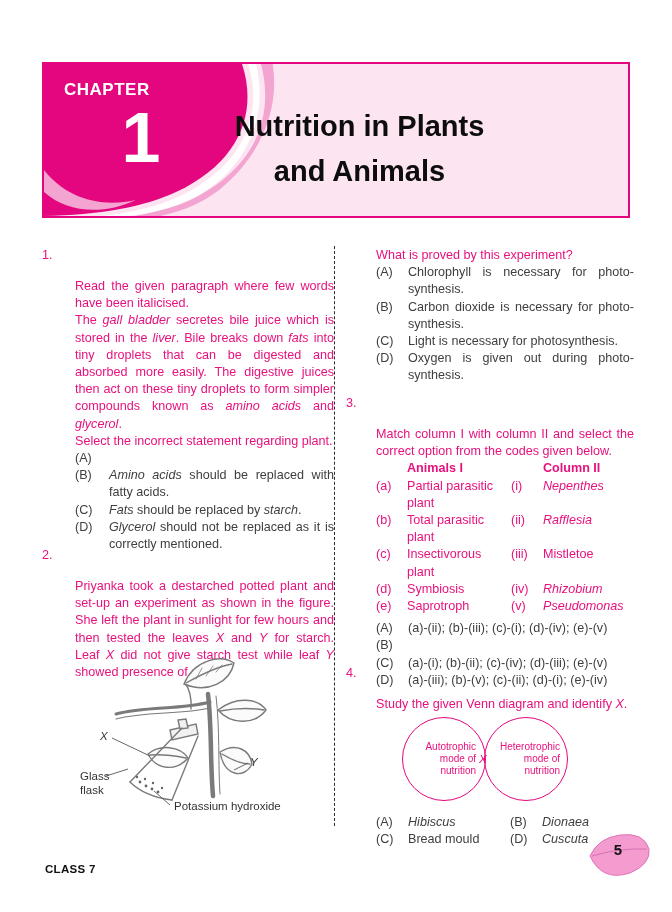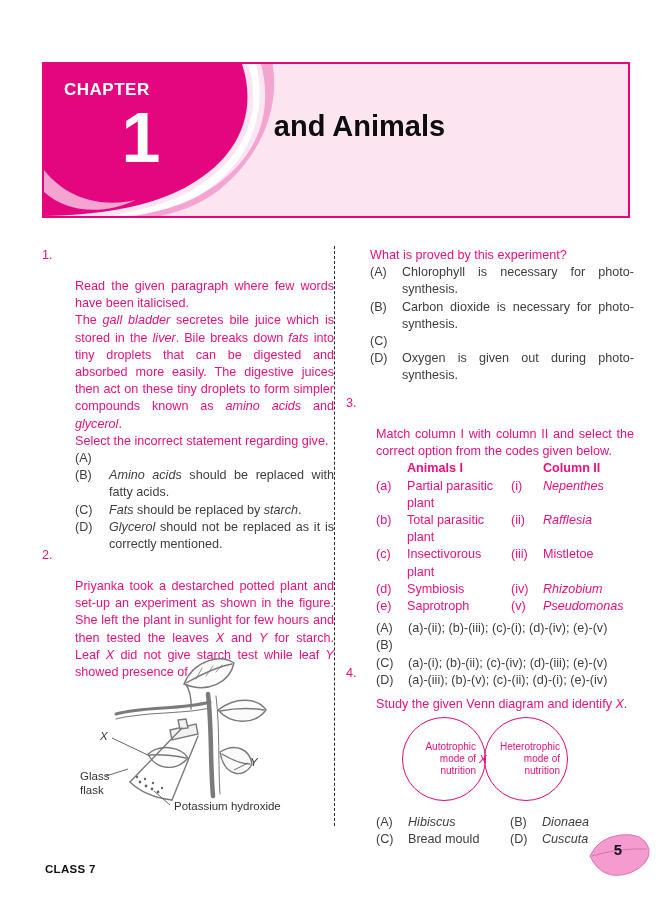--- a/index.html
+++ b/index.html
@@ -93,35 +93,36 @@
     <svg class="swoosh" width="270" height="152" viewBox="0 0 270 152">
       <path d="M228,-4 C244,54 222,110 152,140 C120,152 70,158 30,160 L36,170 L262,170 L262,-4 Z" fill="#fce4f0"></path>
       <path d="M216,-4 C232,52 212,106 142,138 C112,150 75,156 35,158 C100,160 150,150 182,120 C222,84 236,38 228,-4 Z" fill="#f3a4d1"></path>
       <path d="M0,0 H198 C214,48 196,98 132,128 C100,143 55,151 0,152 Z" fill="#e3067e"></path>
       <path d="M204,0 C220,50 200,102 134,133 C106,146 70,152 30,154 C95,155 142,146 176,116 C212,84 222,40 212,0 Z" fill="#ffffff"></path>
       <path d="M0,106 C22,134 56,144 92,136 C58,152 22,148 0,128 Z" fill="#f3a4d1"></path>
     </svg>
     <div class="chapter-label">CHAPTER</div>
     <div class="chapter-num">1</div>
     <div class="banner-title">
+      <div>Nutrition in Plants</div>
       <div>and Animals</div>
     </div>
   </div>
 
   <div class="divider"></div>
 
   <div class="col col-left">
 
     <div class="block" style="top:2px">
       <div class="qrow">
         <span class="qnum">1.</span>
         <div class="qbody pink">
           <div class="just"><span>Read the given paragraph where few words have been italicised.</span></div>
           <div class="just"><span>The </span><i>gall bladder</i><span> secretes bile juice which is stored in the </span><i>liver</i><span>. Bile breaks down </span><i>fats</i><span> into tiny droplets that can be digested and absorbed more easily. The digestive juices then act on these tiny droplets to form simpler compounds known as </span><i>amino acids</i><span> and </span><i>glycerol</i><span>.</span></div>
-          <div class="just"><span>Select the incorrect statement regarding give.</span></div>
+          <div class="just"><span>Select the incorrect statement regarding plant.</span></div>
           <div style="color:#3e3e3e">
             <div class="opt">
               <span class="optlabel">(A)</span>
             </div>
             <div class="opt">
               <span class="optlabel">(B)</span>
               <span class="opttext just"><i>Amino acids</i><span> should be replaced with fatty acids.</span></span>
             </div>
             <div class="opt">
               <span class="optlabel">(C)</span>
@@ -196,32 +197,33 @@
       <text x="200" y="108" font-style="italic">Y</text>
       <text x="30" y="122">Glass</text>
       <text x="30" y="136">flask</text>
       <text x="124" y="152">Potassium hydroxide</text>
     </svg>
   </div>
 
   <div class="col col-right">
 
     <div class="block" style="top:2px">
-      <div style="margin-left:24px">
+      <div style="margin-left:30px">
         <div class="pink">What is proved by this experiment?</div>
         <div class="opt">
           <span class="optlabel">(A)</span>
           <span class="opttext just">Chlorophyll is necessary for photo-synthesis.</span>
         </div>
         <div class="opt">
           <span class="optlabel">(B)</span>
           <span class="opttext just">Carbon dioxide is necessary for photo-synthesis.</span>
         </div>
         <div class="opt">
           <span class="optlabel">(C)</span>
+          <span class="opttext just">Light is necessary for photosynthesis.</span>
         </div>
         <div class="opt">
           <span class="optlabel">(D)</span>
           <span class="opttext just">Oxygen is given out during photo-synthesis.</span>
         </div>
       </div>
     </div>
 
     <div class="block" style="top:150px">
       <div class="qrow">

